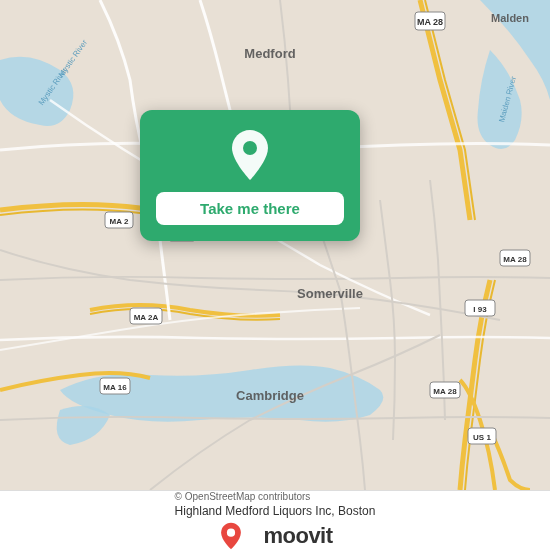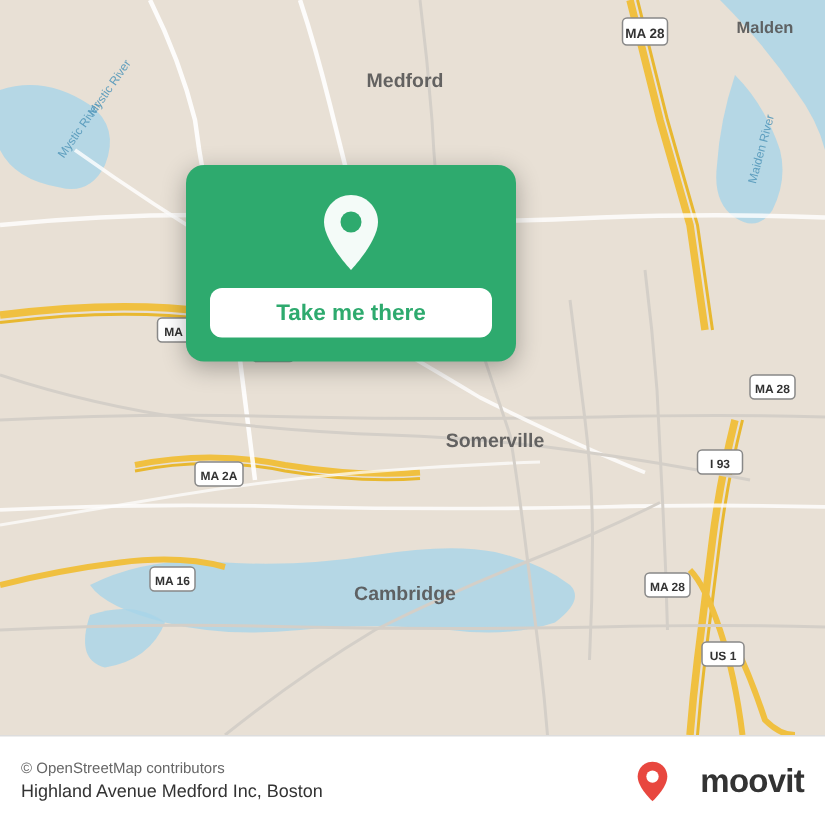--- a/index.html
+++ b/index.html
@@ -24,21 +24,21 @@
       width: 100%;
       height: 100%;
       position: absolute;
       top: 0; left: 0;
     }
 
     
     #action-card {
       position: absolute;
       top: 110px;
-      left: 124px;
+      left: 140px;
       width: 220px;
       background-color: #2eaa6e;
       border-radius: 12px;
       display: flex;
       flex-direction: column;
       align-items: center;
       padding: 18px 16px 16px 16px;
       box-shadow: 0 4px 16px rgba(0,0,0,0.3);
       z-index: 10;
     }
@@ -68,20 +68,21 @@
     
     #bottom-bar {
       width: 550px;
       height: 60px;
       background: white;
       display: flex;
       align-items: center;
       justify-content: space-between;
       padding: 0 14px;
       border-top: 1px solid #ddd;
+      flex-direction: column;
     }
 
     #attribution {
       font-size: 10px;
       color: #666;
     }
 
     #moovit-logo {
       display: flex;
       align-items: center;
@@ -211,21 +212,21 @@
         <circle cx="22" cy="20" r="7" fill="#2eaa6e"></circle>
       </svg>
     </div>
     <button id="take-me-there-btn">Take me there</button>
   </div>
 </div>
 
 <div id="bottom-bar">
   <div style="display:flex; flex-direction:column; gap:2px;">
     <span id="attribution">© OpenStreetMap contributors</span>
-    <span id="place-label">Highland Avenue Medford Inc, Boston</span>
+    <span id="place-label">Highland Medford Liquors Inc, Boston</span>
   </div>
   <div id="moovit-logo">
     <svg id="moovit-pin" viewBox="0 0 28 34" xmlns="http://www.w3.org/2000/svg">
       <path d="M14 1C7.37 1 2 6.37 2 13C2 22 14 33 14 33C14 33 26 22 26 13C26 6.37 20.63 1 14 1Z" fill="#e8473f"></path>
       <circle cx="14" cy="13" r="5" fill="white"></circle>
     </svg>
     <span id="moovit-text">moovit</span>
   </div>
 </div>
 

